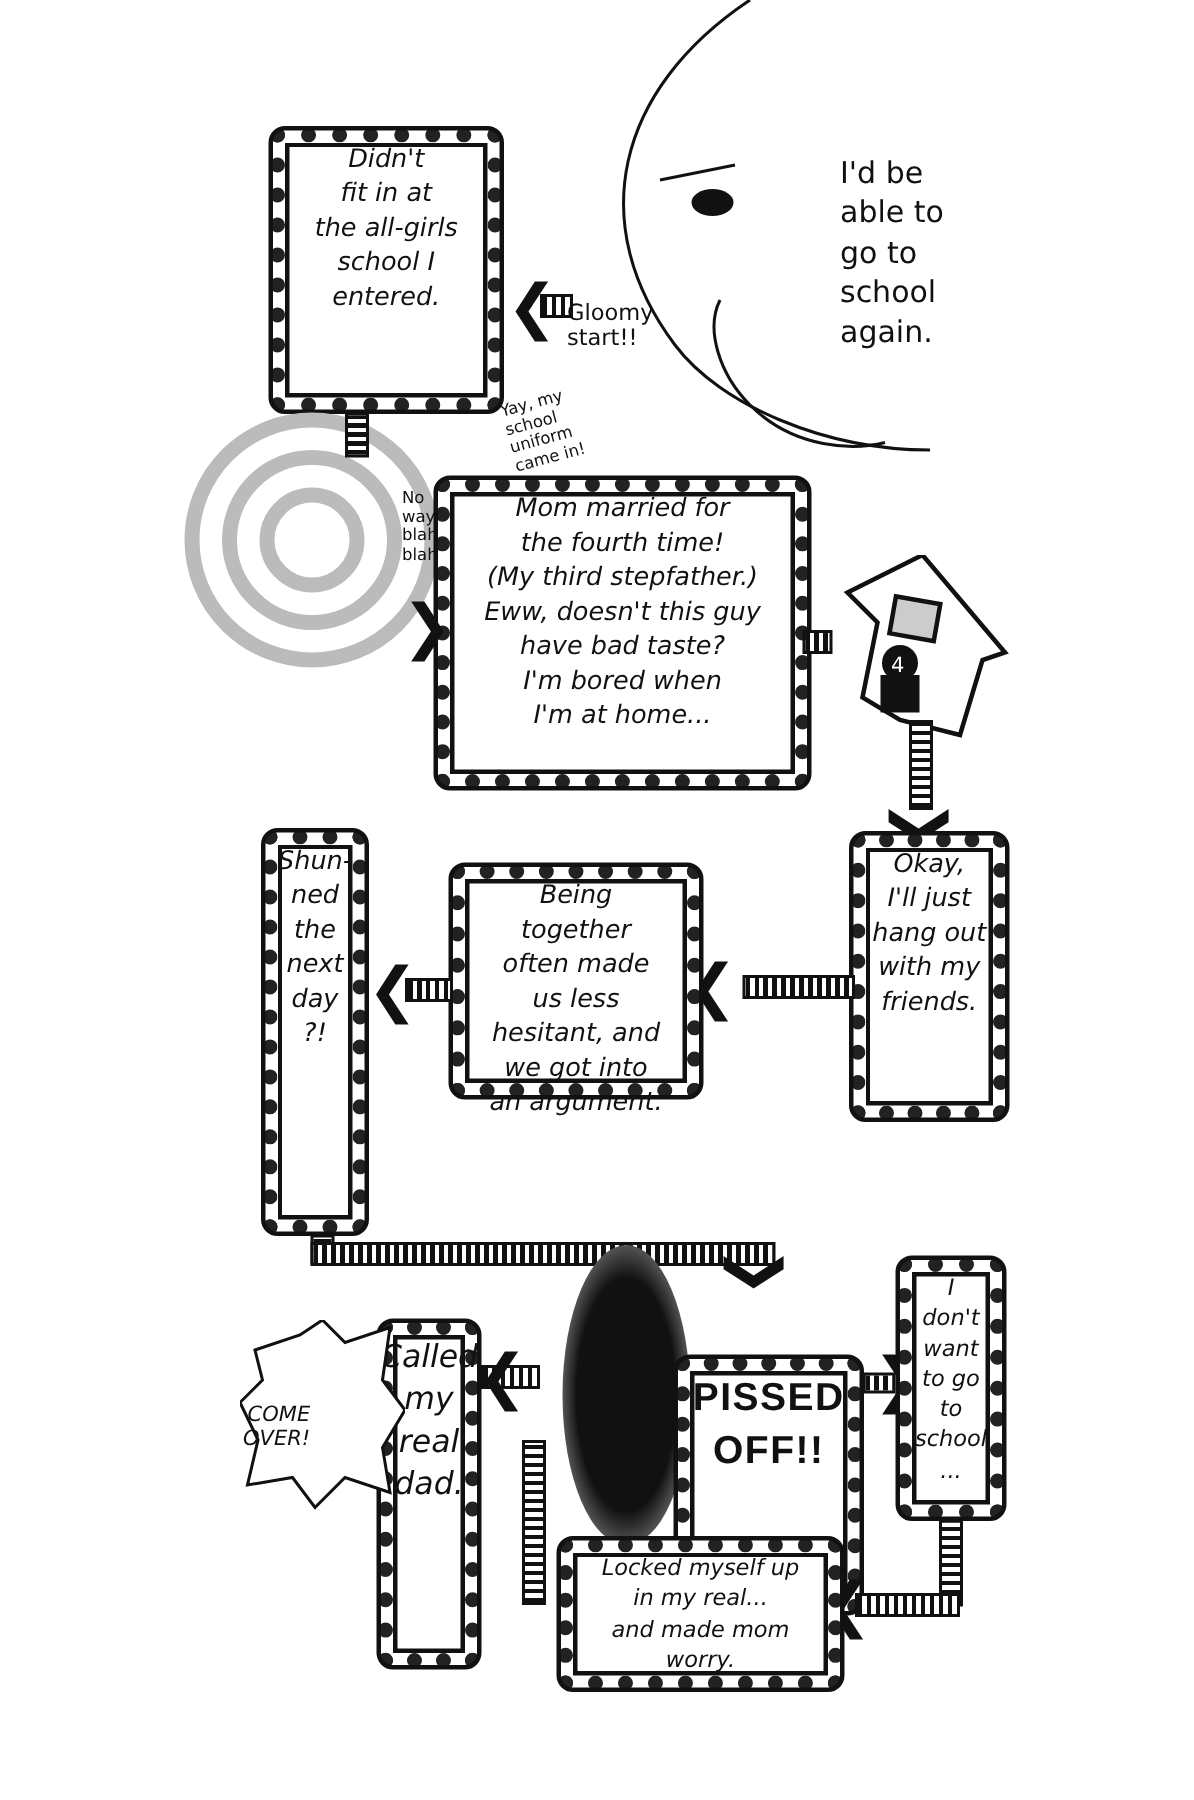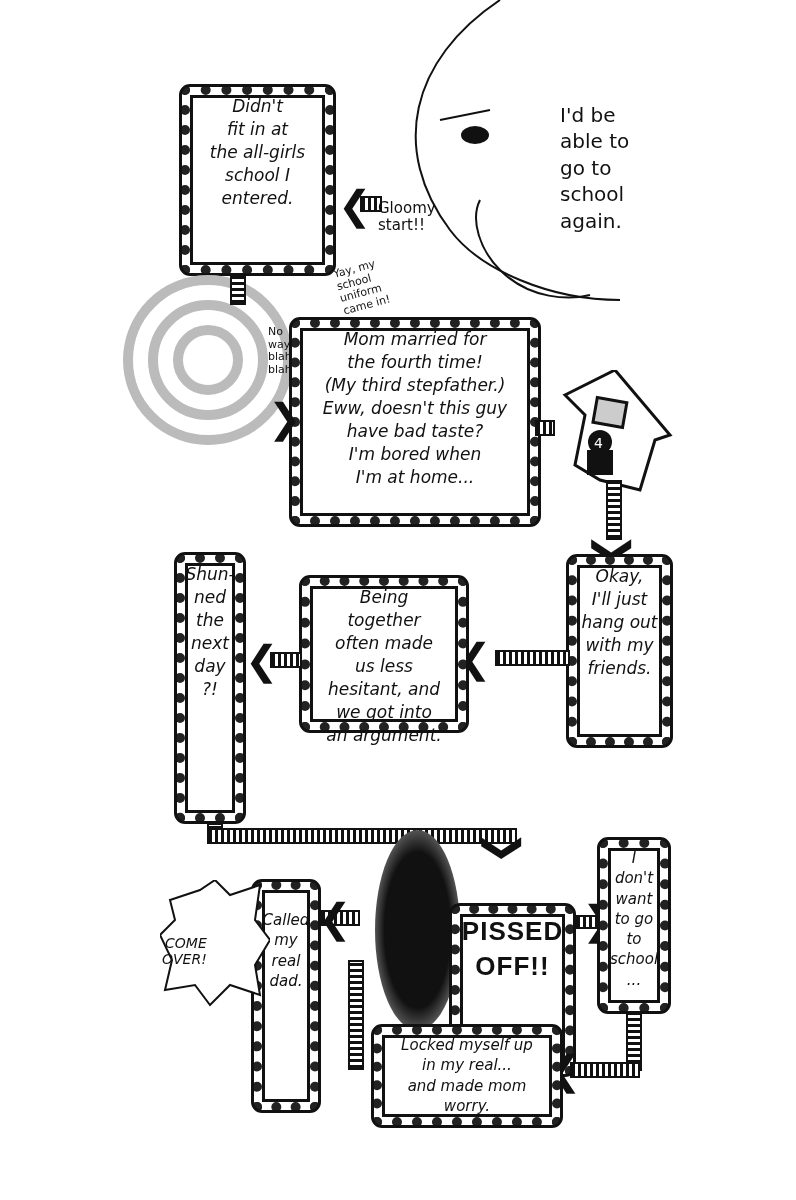--- a/index.html
+++ b/index.html
@@ -140,21 +140,21 @@
 
 <div class="box" style="left:372px;top:1025px;width:190px;height:102px;">
   <span style="font-size:15px;">Locked myself up
 in my real...
 and made mom
 worry.</span>
 </div>
 <div class="vconn" style="left:348px;top:960px;width:16px;height:110px;"></div>
 
 <div class="box" style="left:252px;top:880px;width:68px;height:232px;">
-  <span style="font-size:15px;margin-top:20px;">Called
+  <span style="font-size:21px;">Called
 my
 real
 dad.</span>
 </div>
 <div class="conn" style="left:320px;top:910px;width:40px;height:16px;"></div>
 <div class="arrow" style="left:318px;top:898px;">❮</div>
 
 <svg style="position:absolute;left:160px;top:880px;" width="110" height="130">
   <polygon points="10,20 40,10 55,0 70,15 100,5 95,40 110,60 95,85 100,115 70,105 50,125 35,105 5,110 12,80 0,55 15,40" fill="#fff" stroke="#111" stroke-width="2"></polygon>
 </svg>

